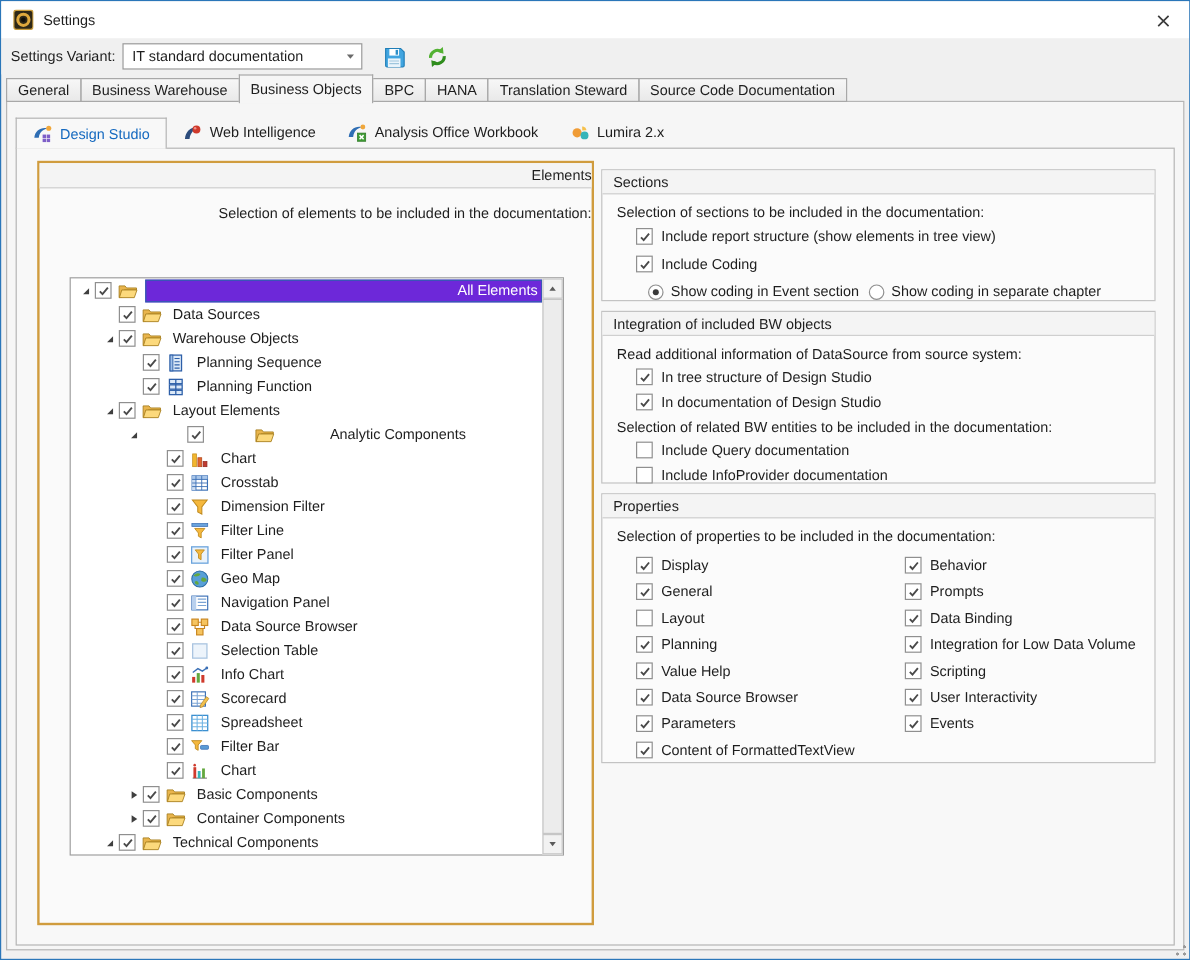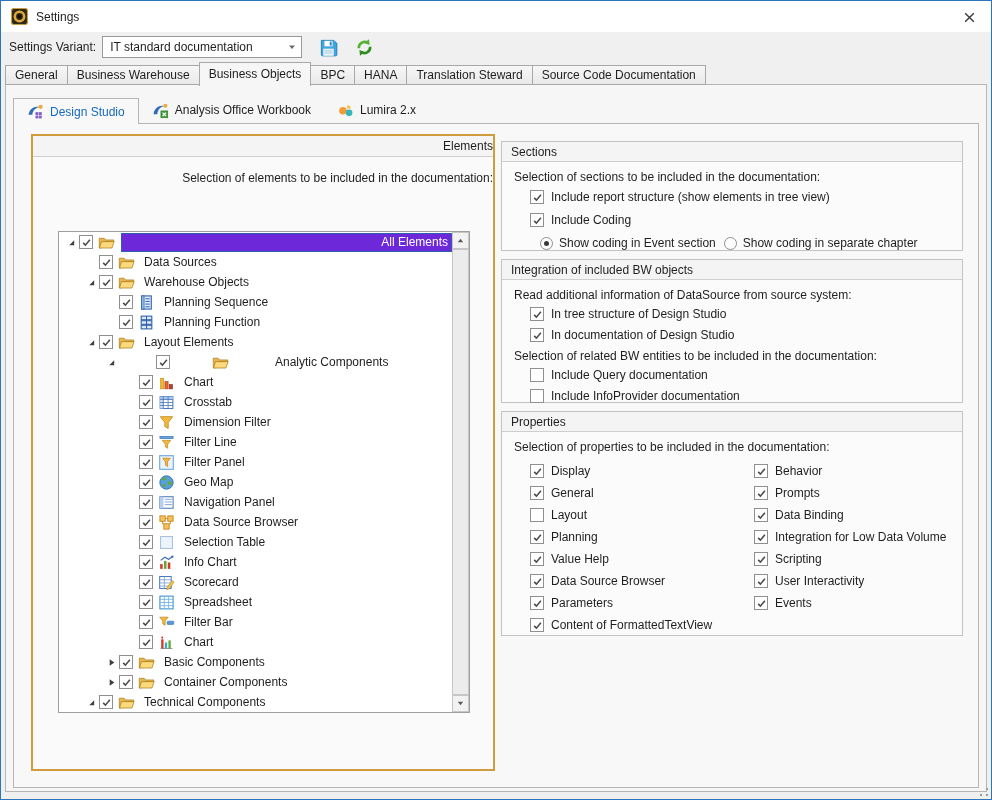--- a/index.html
+++ b/index.html
@@ -156,20 +156,30 @@
               <rect x="8" y="11.8" width="2.7" height="2.7"></rect>
               <rect x="11.2" y="11.8" width="2.7" height="2.7"></rect>
             </g>
           </svg>
         </span>
         <span>Design Studio</span>
       </div>
       <div class="stab">
         <span class="sticon">
           <svg viewBox="0 0 16 16">
+            <path d="M2 13C2.5 6 8 2.8 13.5 4.2 9.5 5 6 8 5.6 13z" fill="#2c4c7c"></path>
+            <circle cx="11" cy="5.6" r="3.1" fill="#cf3a2c"></circle>
+            <circle cx="10" cy="4.6" r="1" fill="#f0908a"></circle>
+          </svg>
+        </span>
+        <span>Web Intelligence</span>
+      </div>
+      <div class="stab">
+        <span class="sticon">
+          <svg viewBox="0 0 16 16">
             <path d="M1.5 11.5C2 5.5 7 2.5 12 3.8 8.5 4.3 5.5 6.5 5 11.5z" fill="#2f6eb4"></path>
             <circle cx="12.6" cy="3.6" r="1.9" fill="#f0a73b"></circle>
             <rect x="8.4" y="8.4" width="6.4" height="6.4" fill="#3f9c35" stroke="#2d7a26" stroke-width="0.6"></rect>
             <path d="M10 10l3.2 3.2M13.2 10L10 13.2" stroke="#fff" stroke-width="1.2"></path>
           </svg>
         </span>
         <span>Analysis Office Workbook</span>
       </div>
       <div class="stab">
         <span class="sticon">

